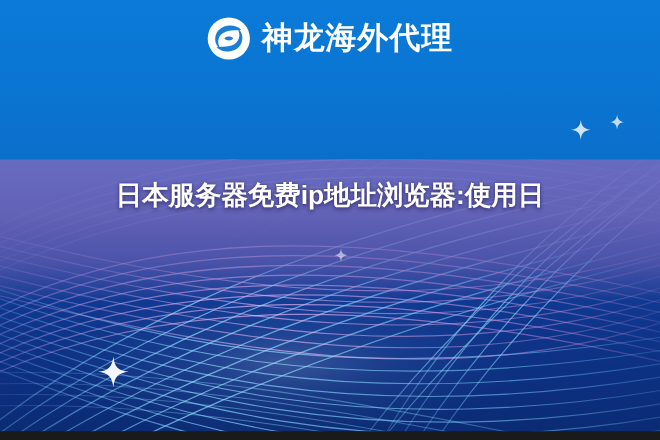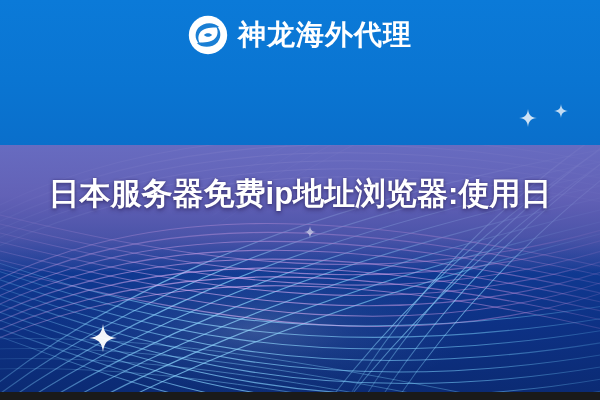--- a/index.html
+++ b/index.html
@@ -94,28 +94,27 @@
   }
 
   
   .headline {
     position: absolute;
     left: 0;
     top: 155px;
     width: 600px;
     text-align: center;
     color: #ffffff;
-    font-size: 31px;
+    font-size: 24px;
     font-weight: bold;
     line-height: 45px;
     letter-spacing: 0px;
     text-shadow: 0 2px 4px rgba(30,20,70,0.55),
                  0 0 2px rgba(40,30,90,0.5);
     white-space: nowrap;
-    margin-top: 16px;
   }
   .headline .hl-line { display: block; }
 
   
   .sparkle {
     position: absolute;
     pointer-events: none;
   }
 </style>
 </head>

